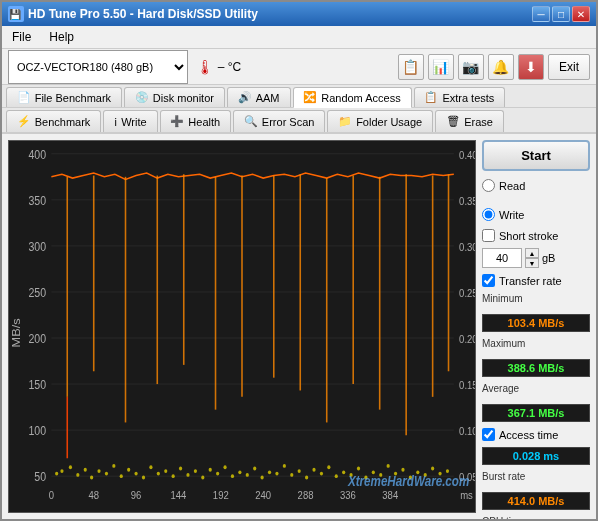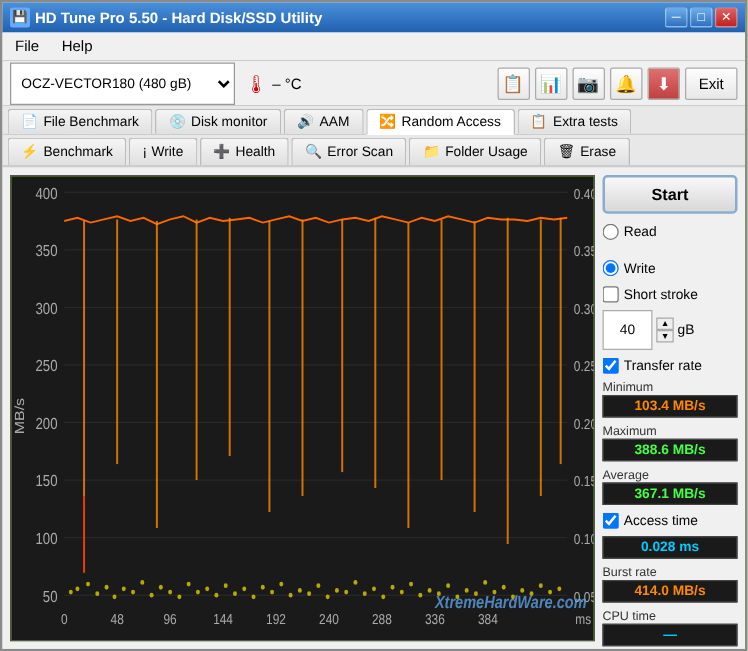--- a/index.html
+++ b/index.html
@@ -219,21 +219,21 @@
       font-size: 11px;
     }
     .spinner-row {
       display: flex;
       align-items: center;
       gap: 3px;
       font-size: 11px;
     }
     .spinner-input {
       width: 40px;
-      height: 32px;
+      height: 20px;
       border: 1px solid #aaa;
       text-align: center;
       font-size: 11px;
     }
     .spinner-btns {
       display: flex;
       flex-direction: column;
     }
     .spinner-btn {
       width: 14px;
@@ -243,21 +243,21 @@
       font-size: 7px;
       display: flex;
       align-items: center;
       justify-content: center;
       cursor: pointer;
       line-height: 1;
     }
     .stat-section {
       display: flex;
       flex-direction: column;
-      gap: 0;
+      gap: 10px;
     }
     .stat-label {
       font-size: 10px;
       color: #333;
     }
     .stat-value {
       background: #1a1a1a;
       color: #00ccff;
       font-size: 11px;
       font-weight: bold;

